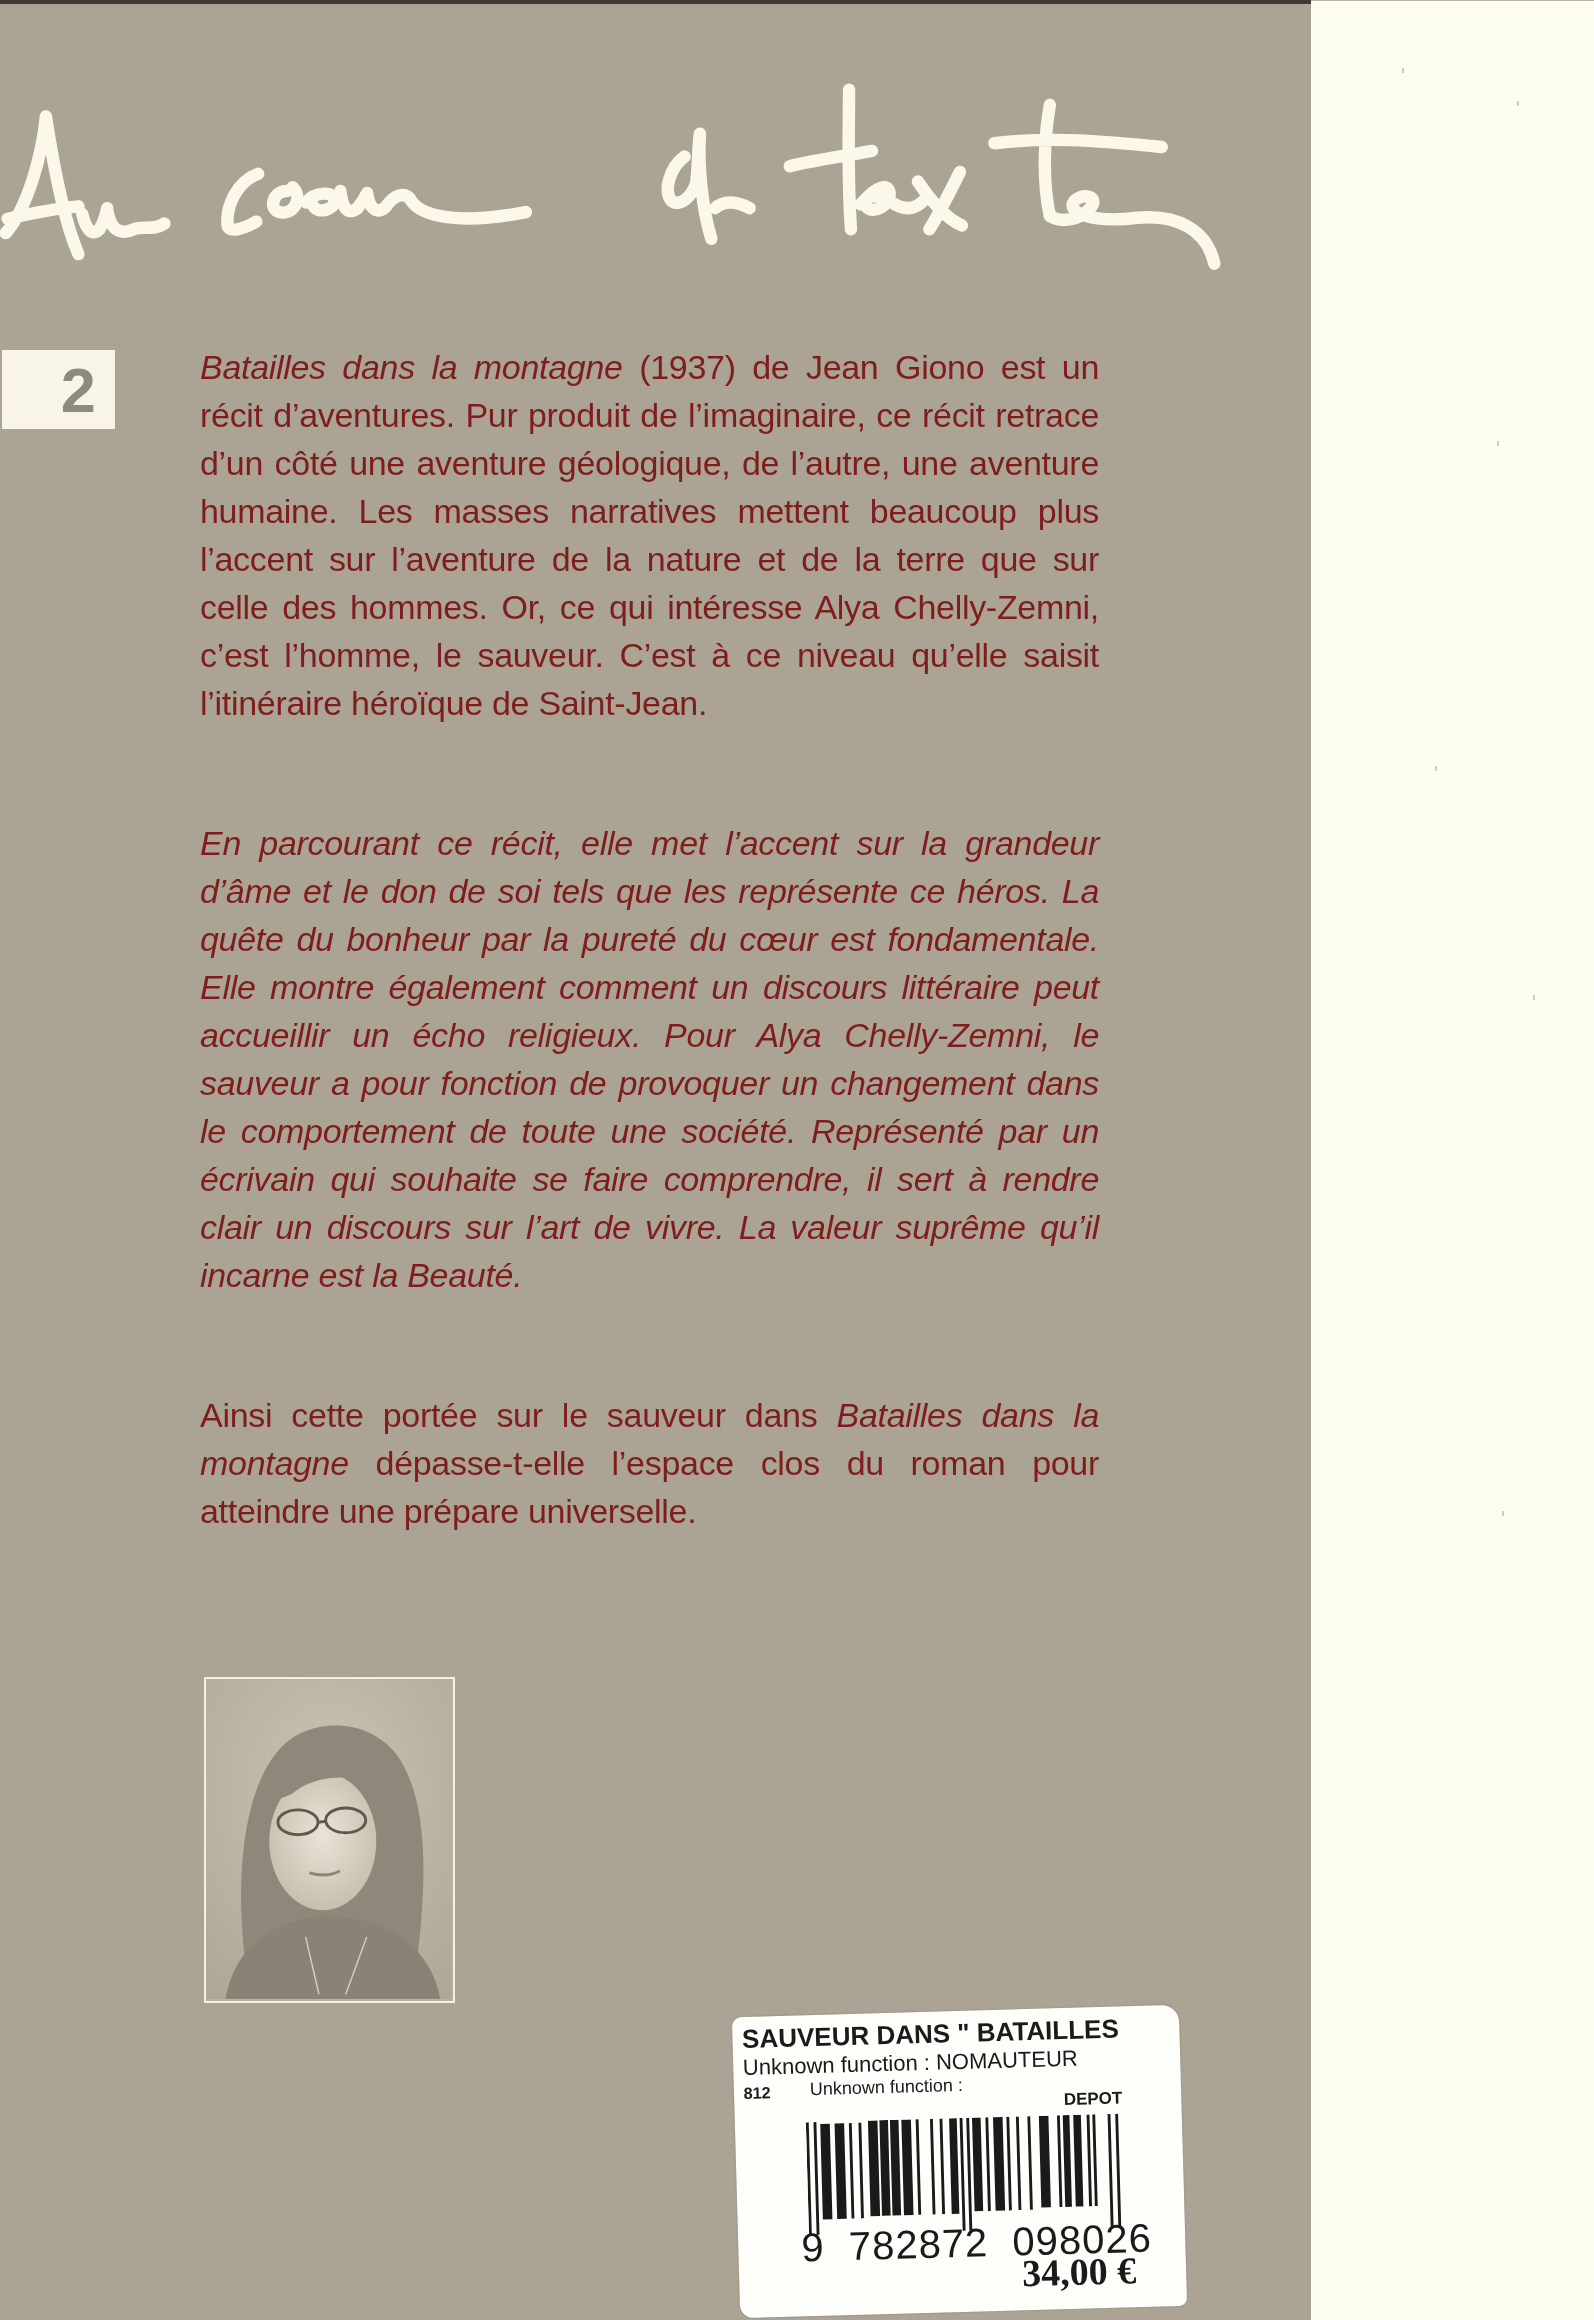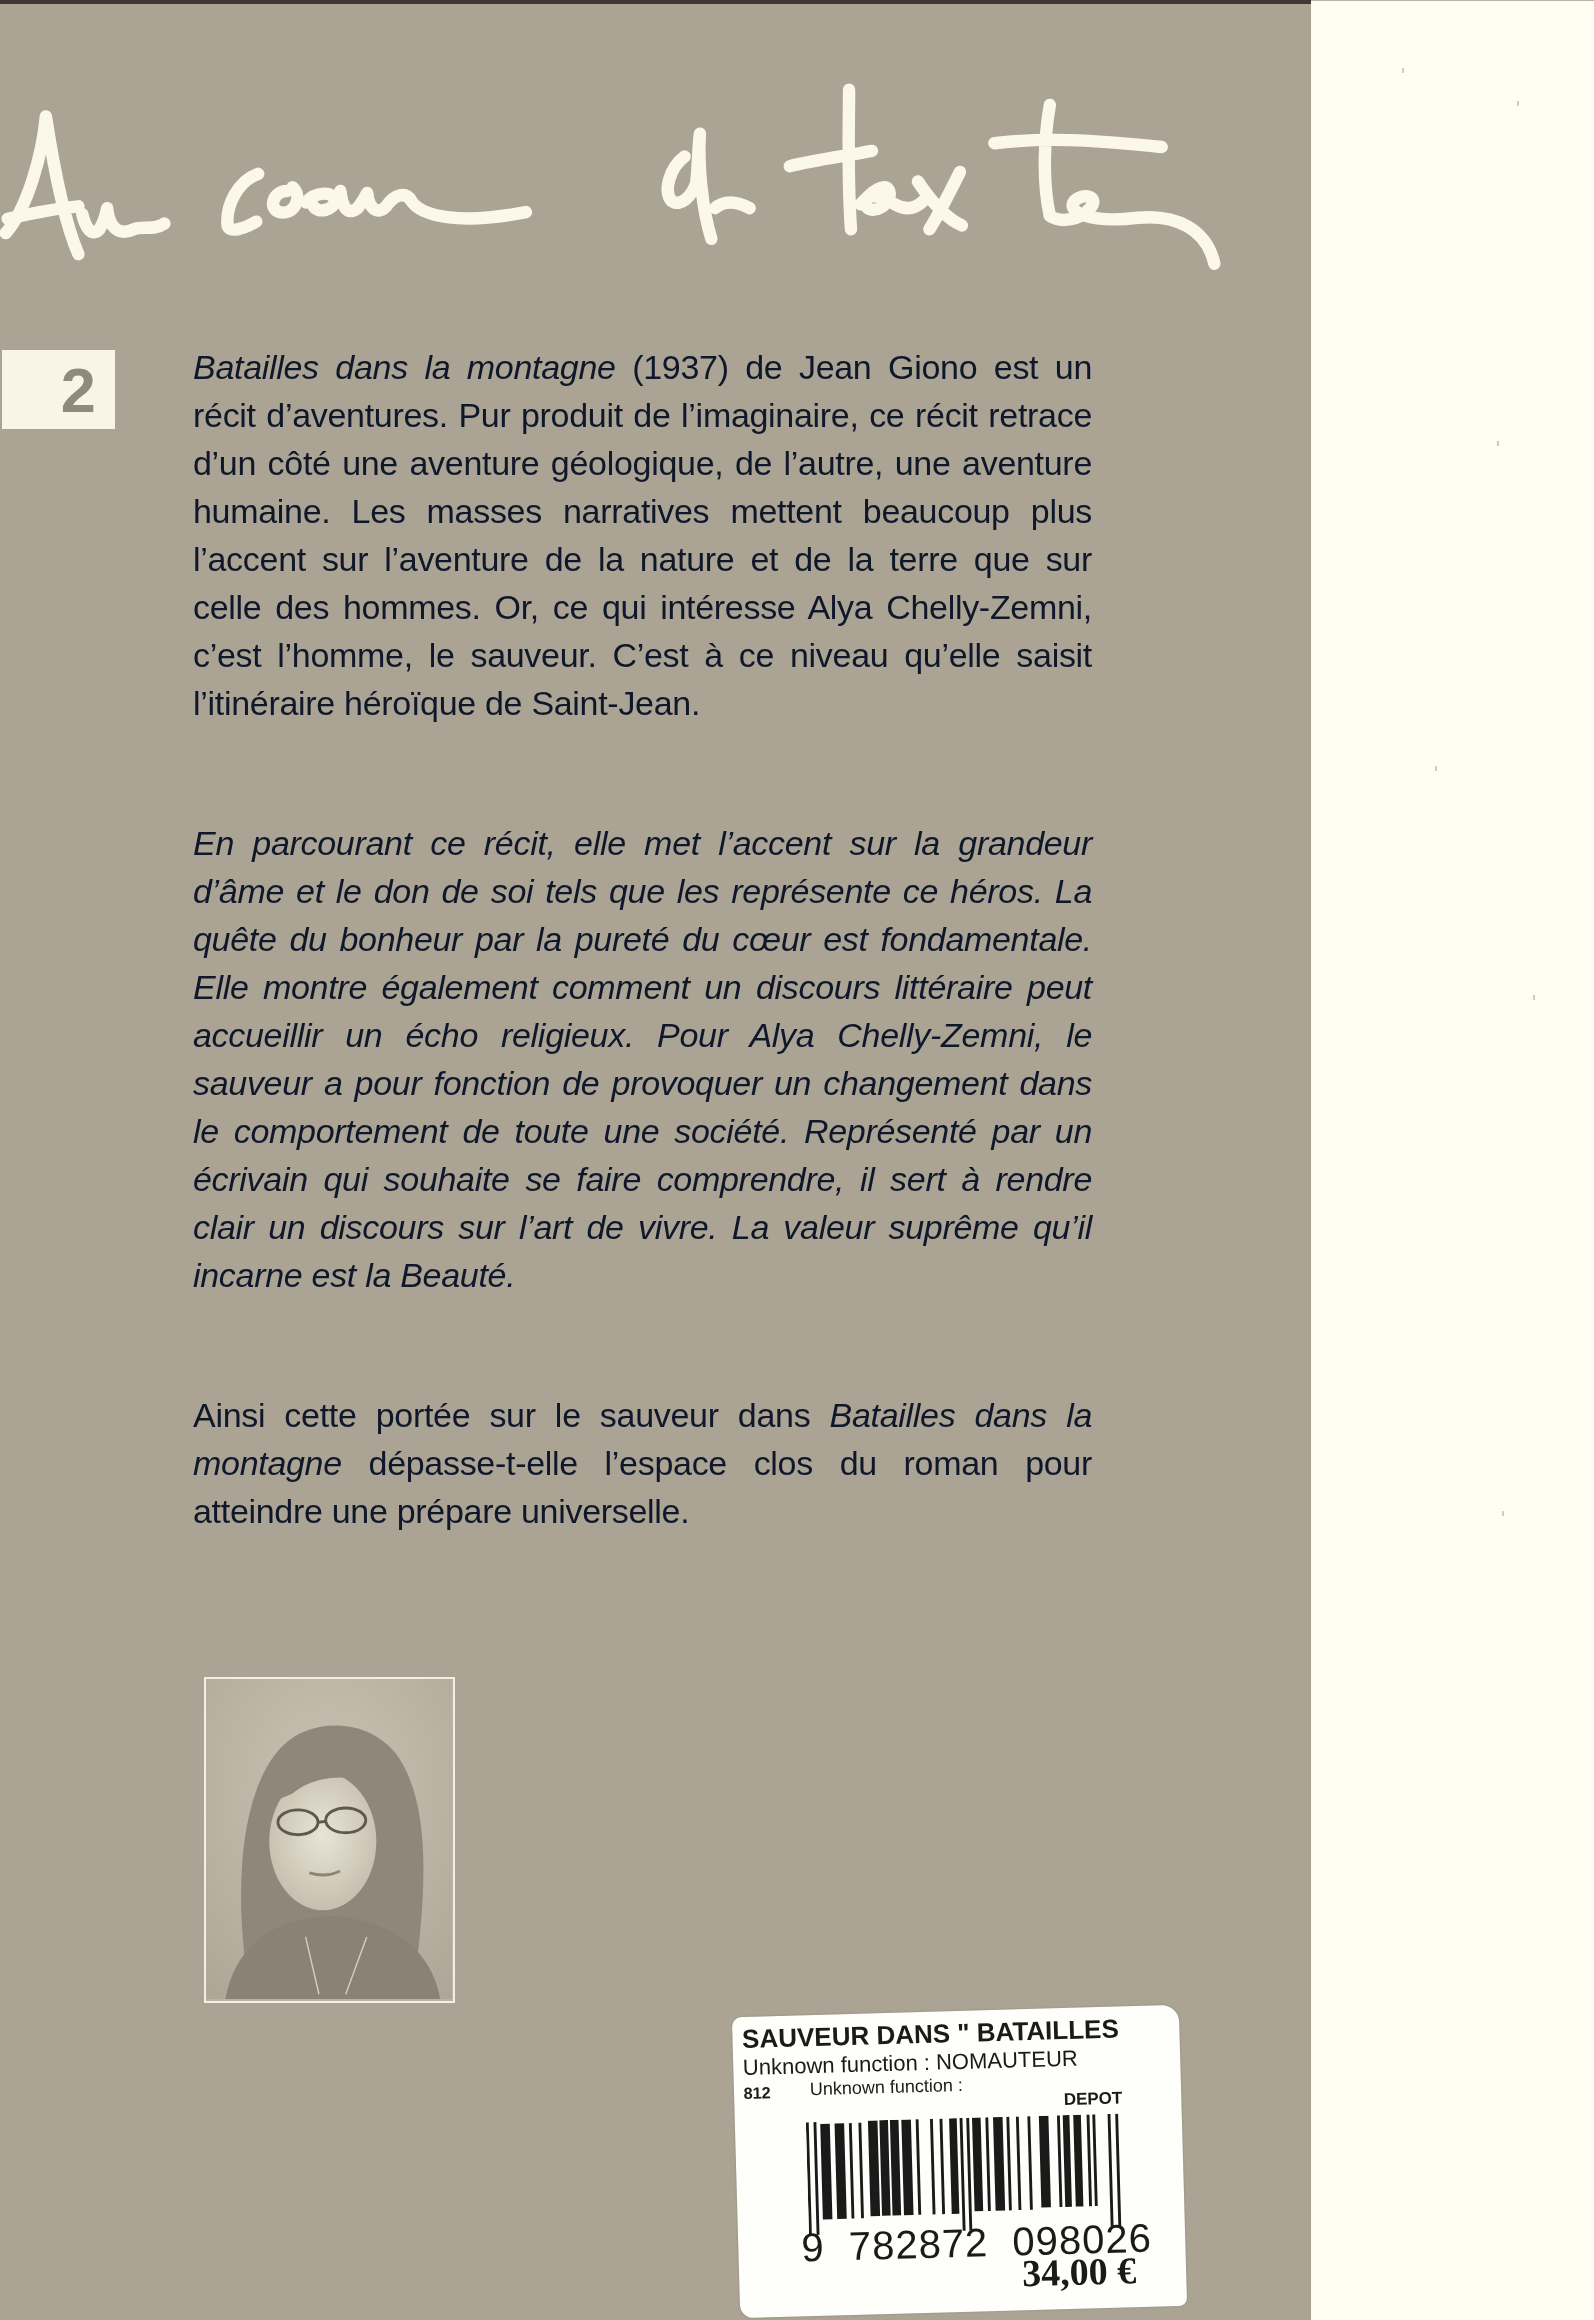--- a/index.html
+++ b/index.html
@@ -28,22 +28,22 @@
     position: absolute; left: 1.9px; top: 346px; width: 113px; height: 79px;
     background: #f8f4e6;
   }
   .volume-number {
     position: absolute; right: 19px; top: 3.8px;
     font-family: "Liberation Sans", sans-serif; font-weight: bold;
     font-size: 63px; color: #8e8a7d; line-height: 73px;
   }
 
   .body-text {
-    position: absolute; left: 193px; width: 899px;
-    color: #0f172a;
+    position: absolute; left: 200px; width: 899px;
+    color: #7f1d1d;
     font-family: "Liberation Sans", sans-serif;
     font-size: 34px; line-height: 48px;
     text-align: justify; text-align-last: left;
     letter-spacing: -0.3px;
     transform-origin: left top;
   }
   .para { margin: 0; }
   .para em { font-style: italic; }
   .p1 { top: 339px; }
   .p2 { top: 815px; font-style: italic; }

